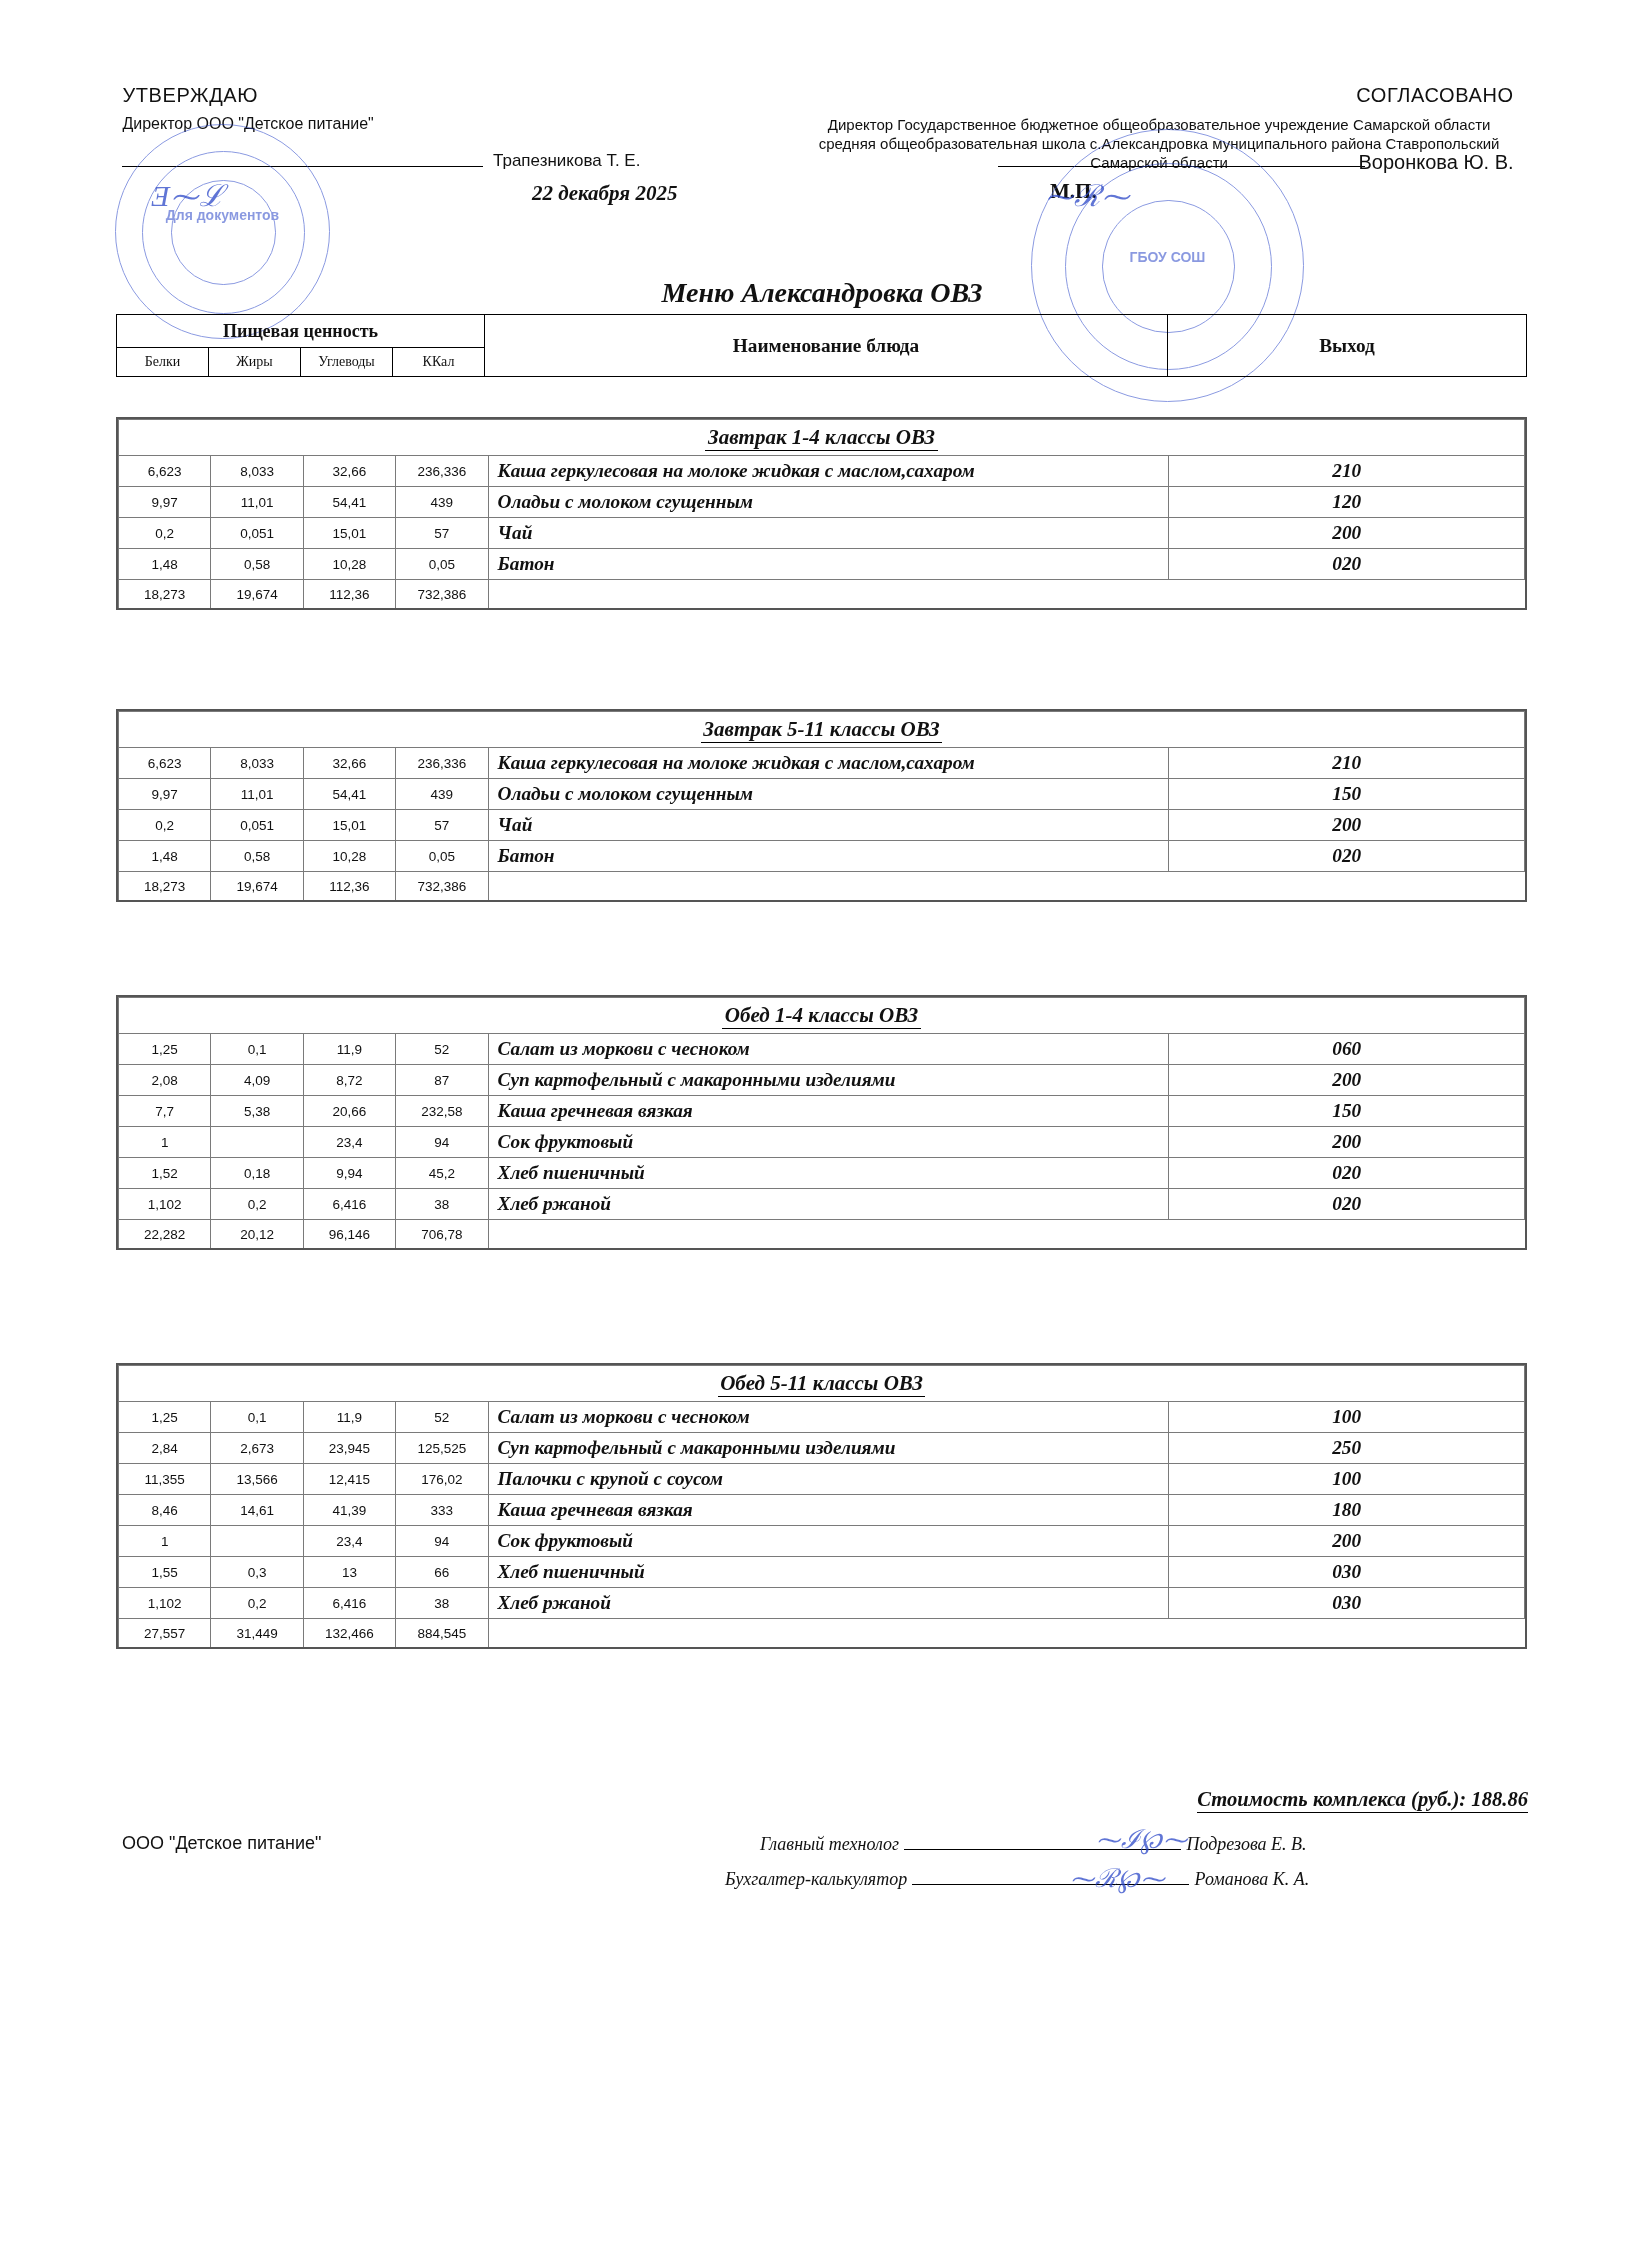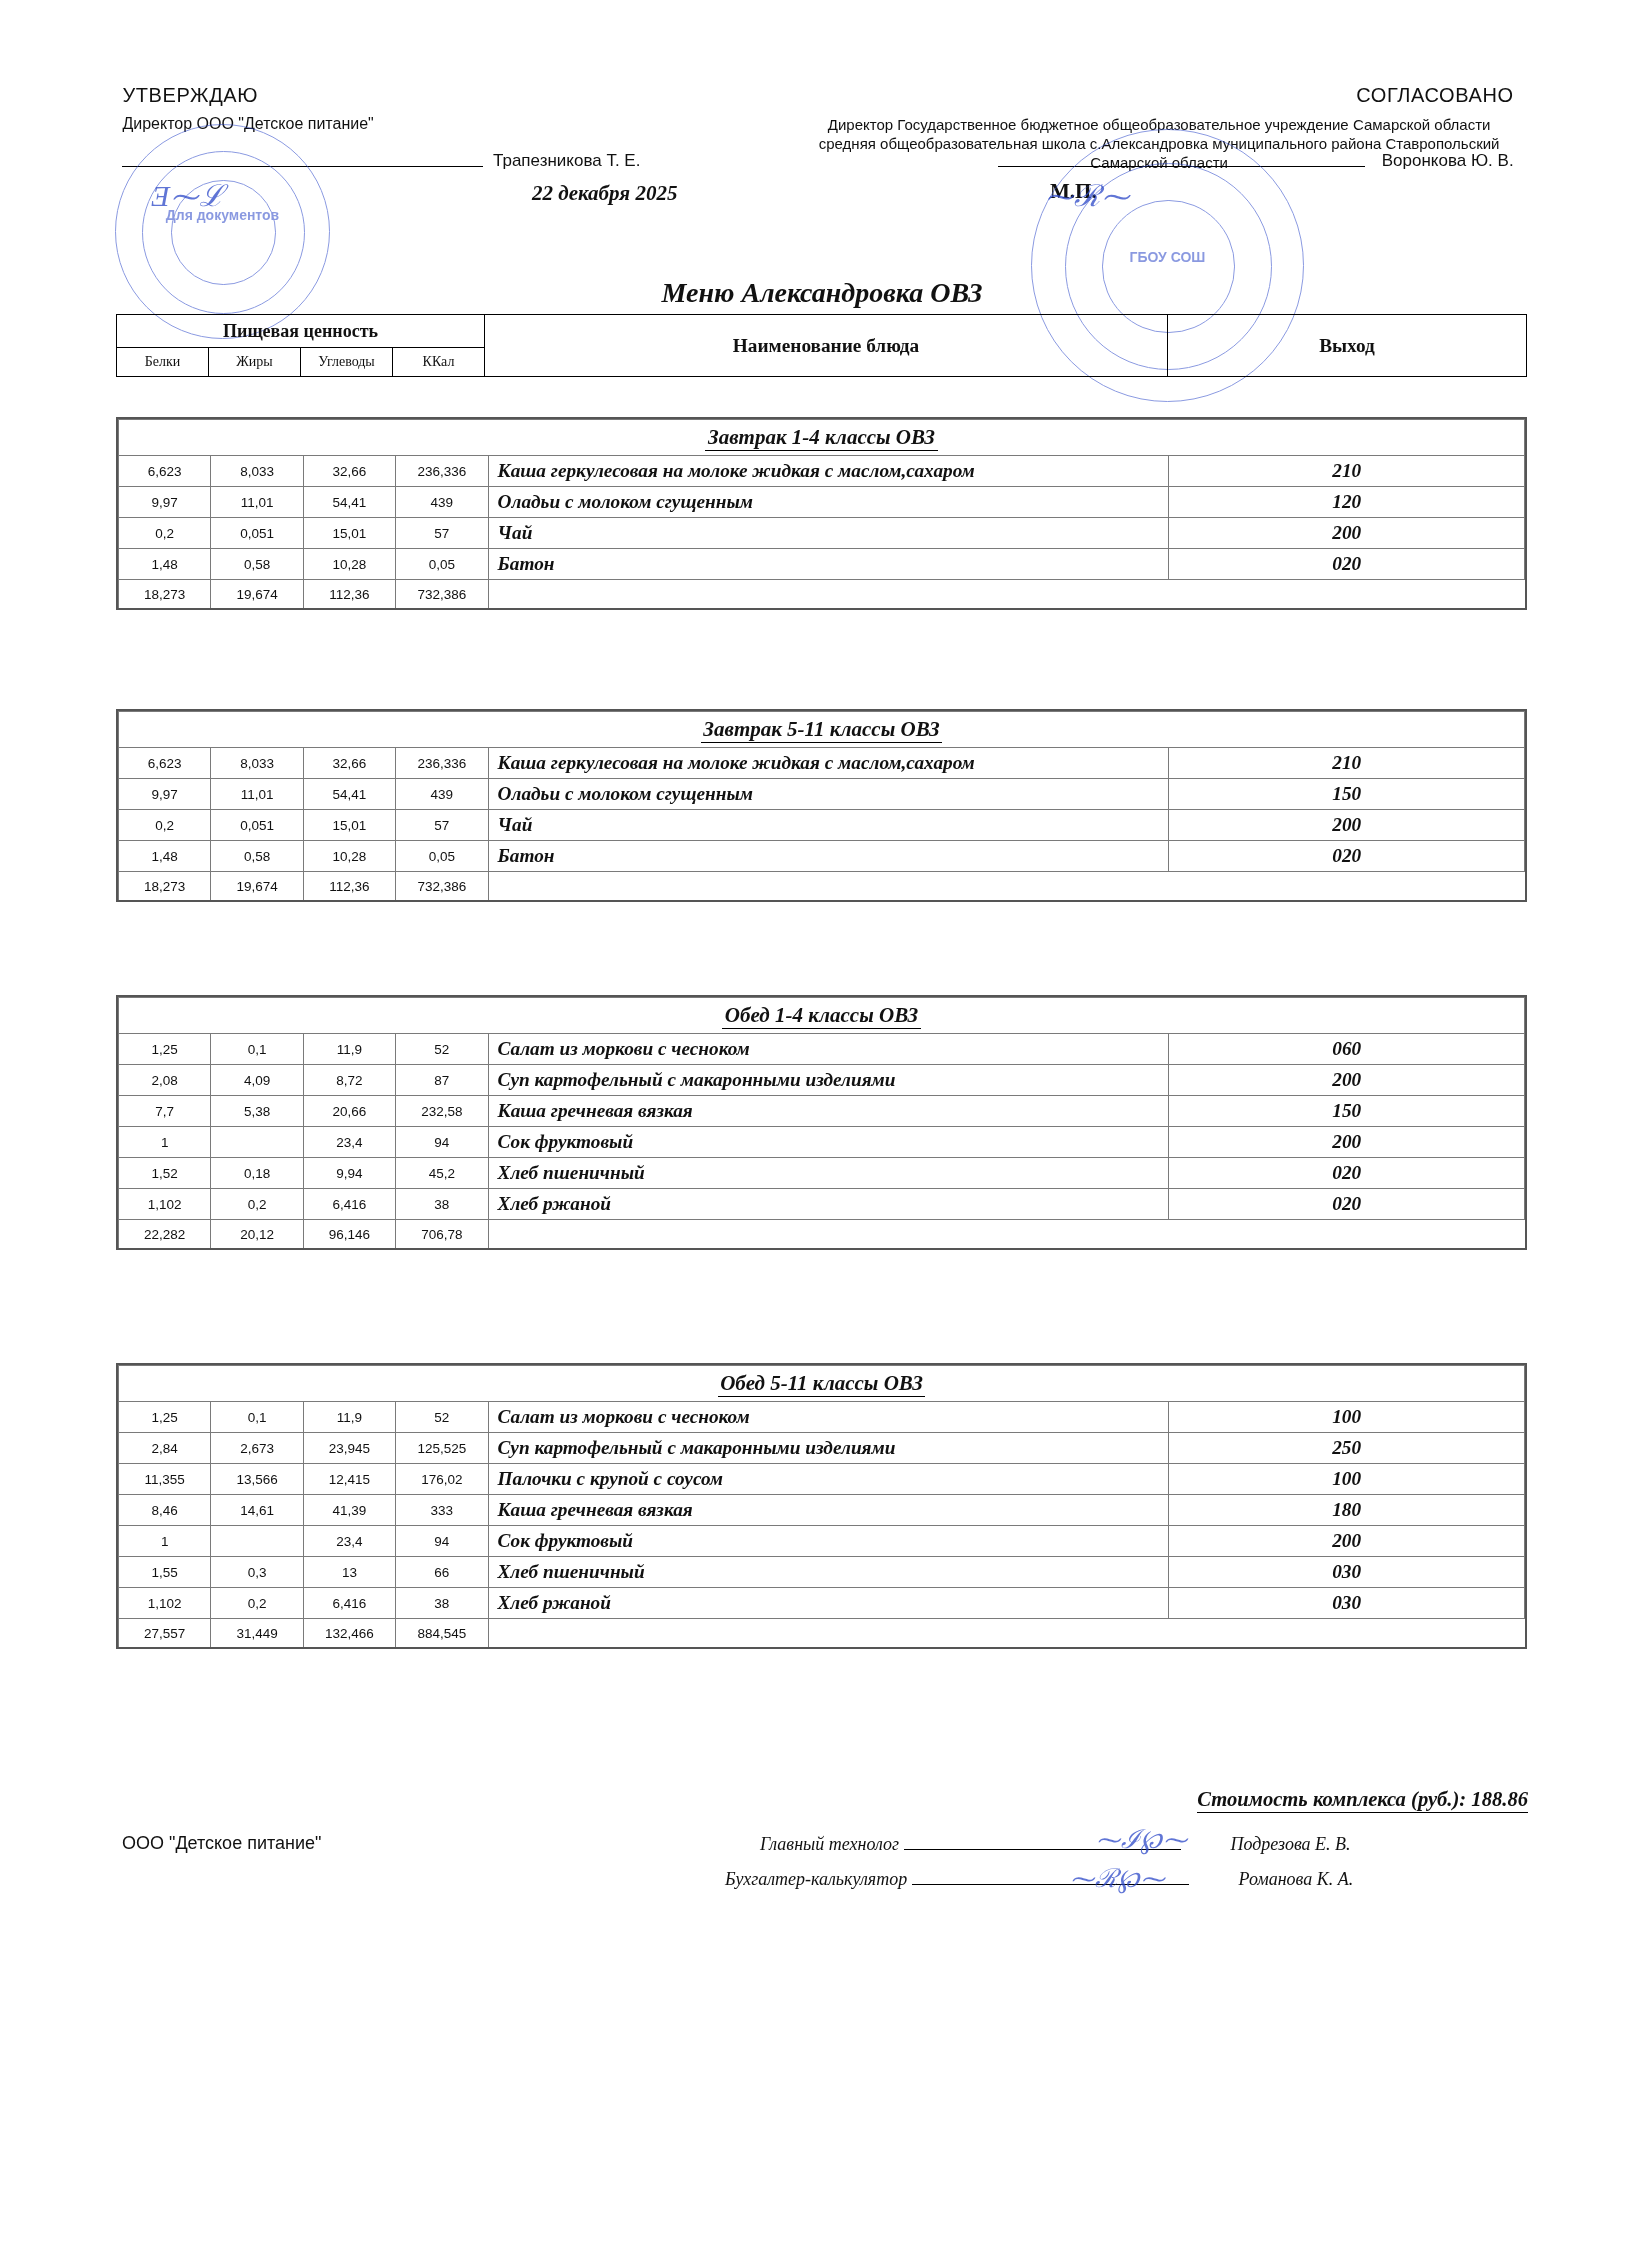--- a/index.html
+++ b/index.html
@@ -99,21 +99,21 @@
     right: 155px;
     top: 82px;
     width: 367px;
     border-bottom: 1.3px solid #000;
   }
   .sign-right-name {
     position: absolute;
     right: 6.4px;
     top: 67px;
     font-family: "Liberation Sans", sans-serif;
-    font-size: 17px;
+    font-size: 20px;
   }
 
   .doc-title {
     position: absolute;
     left: 0;
     top: 277px;
     width: 1644px;
     text-align: center;
     font-family: "Liberation Serif", serif;
     font-style: italic;
@@ -247,21 +247,21 @@
     font-size: 18px;
   }
   .ftrow .lbl { display: inline-block; }
   .ftrow .line {
     display: inline-block;
     width: 277px;
     border-bottom: 1.3px solid #000;
     margin: 0 5.2px;
     height: 15.5px;
   }
-  .ftrow .nm { display: inline-block; margin-left: 44px; }
+  .ftrow .nm { display: inline-block; }
 
   
   .stamp {
     position: absolute;
     border-radius: 50%;
     border: 1.9px solid #2b47c8;
     opacity: 0.55;
     pointer-events: none;
   }
   .stamp .inner {

